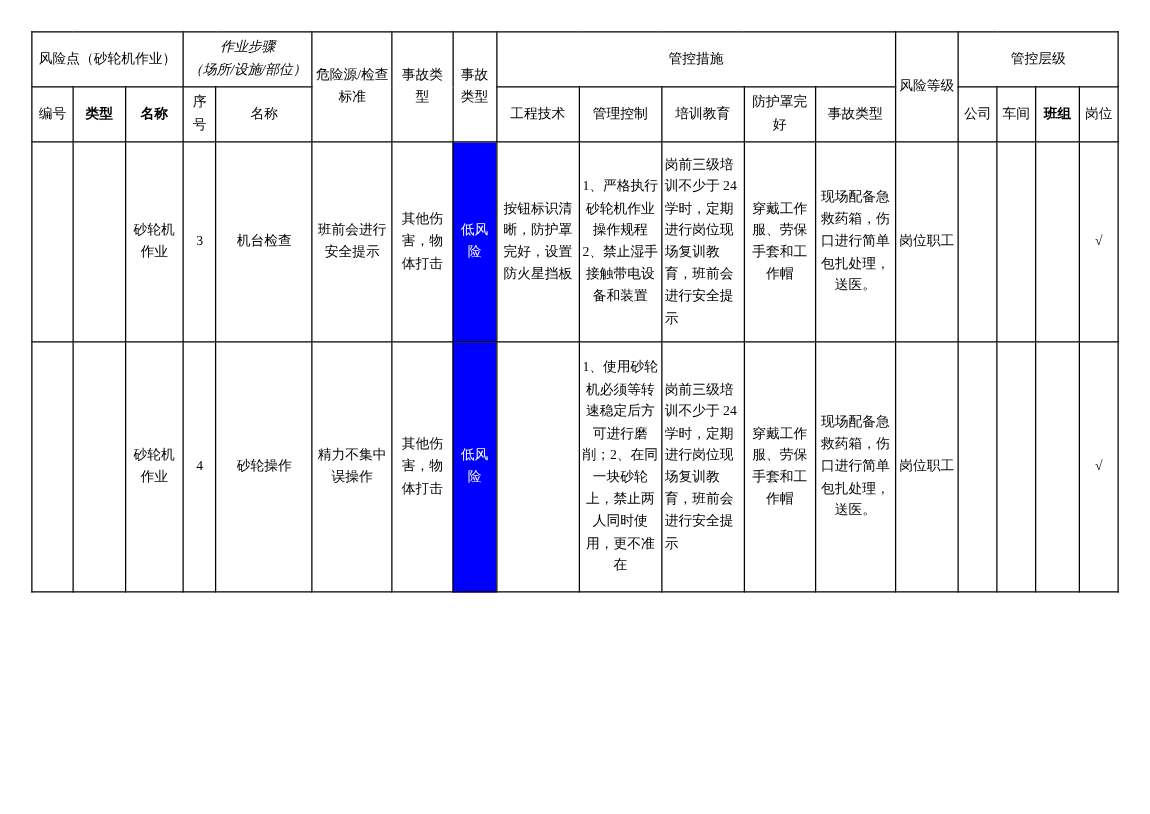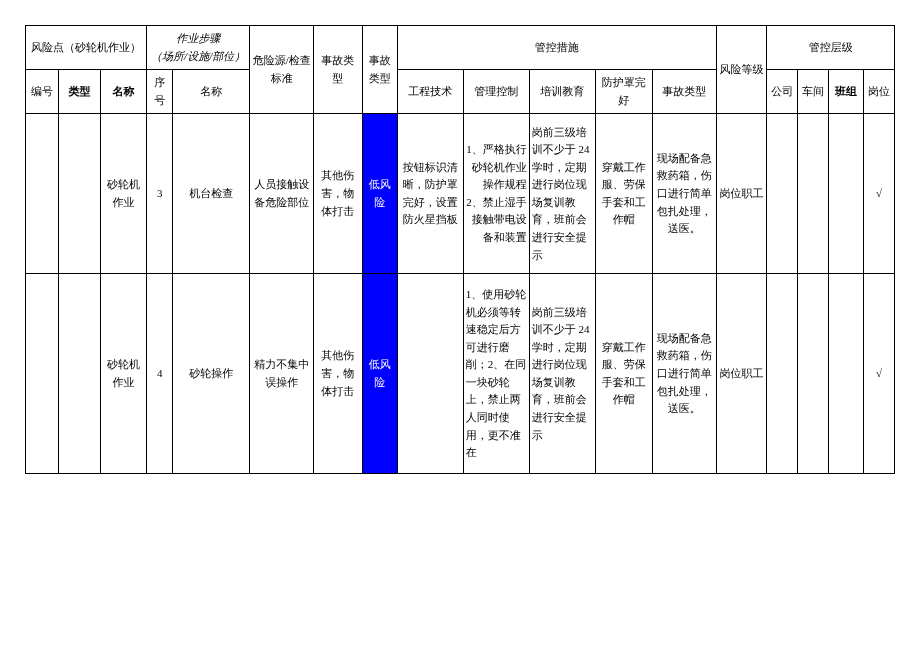--- a/index.html
+++ b/index.html
@@ -101,46 +101,46 @@
     <td style="font-weight:bold;">班组</td>
     <td>岗位</td>
   </tr>
 
   <tr style="height:160px;">
     <td></td>
     <td></td>
     <td>砂轮机作业</td>
     <td>3</td>
     <td>机台检查</td>
-    <td>人员接触设备危险部位</td>
+    <td>班前会进行安全提示</td>
     <td>其他伤害，物体打击</td>
     <td class="risk-cell">低风险</td>
     <td>按钮标识清晰，防护罩完好，设置防火星挡板</td>
-    <td style="text-align:right;">1、严格执行砂轮机作业操作规程 2、禁止湿手接触带电设备和装置</td>
+    <td style="text-align:center;">1、严格执行砂轮机作业操作规程 2、禁止湿手接触带电设备和装置</td>
     <td style="text-align:left;">岗前三级培训不少于 24 学时，定期进行岗位现场复训教育，班前会进行安全提示</td>
     <td>穿戴工作服、劳保手套和工作帽</td>
     <td>现场配备急救药箱，伤口进行简单包扎处理，送医。</td>
     <td>岗位职工</td>
     <td></td>
     <td></td>
     <td></td>
     <td>√</td>
   </tr>
 
   <tr style="height:200px;">
     <td></td>
     <td></td>
     <td>砂轮机作业</td>
     <td>4</td>
     <td>砂轮操作</td>
     <td>精力不集中误操作</td>
     <td>其他伤害，物体打击</td>
     <td class="risk-cell">低风险</td>
     <td></td>
-    <td style="text-align:left;">1、使用砂轮机必须等转速稳定后方可进行磨削；2、在同一块砂轮上，禁止两人同时使用，更不准在</td>
+    <td style="text-align:center;">1、使用砂轮机必须等转速稳定后方可进行磨削；2、在同一块砂轮上，禁止两人同时使用，更不准在</td>
     <td style="text-align:left;">岗前三级培训不少于 24 学时，定期进行岗位现场复训教育，班前会进行安全提示</td>
     <td>穿戴工作服、劳保手套和工作帽</td>
     <td>现场配备急救药箱，伤口进行简单包扎处理，送医。</td>
     <td>岗位职工</td>
     <td></td>
     <td></td>
     <td></td>
     <td>√</td>
   </tr>
 </tbody>

